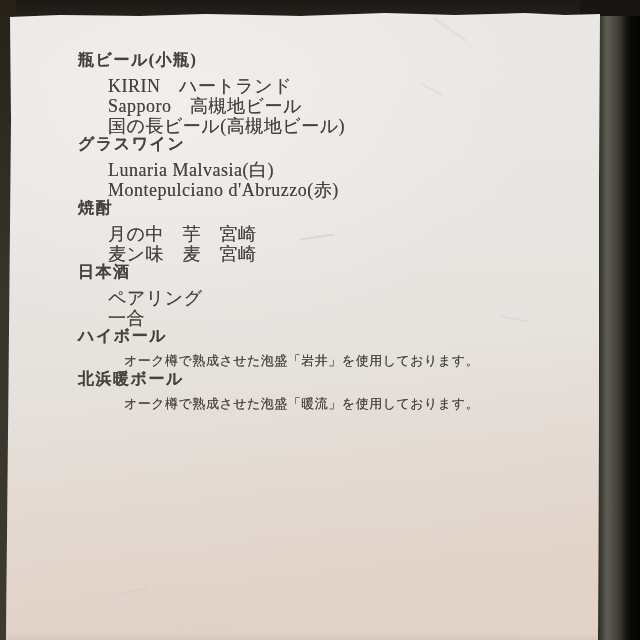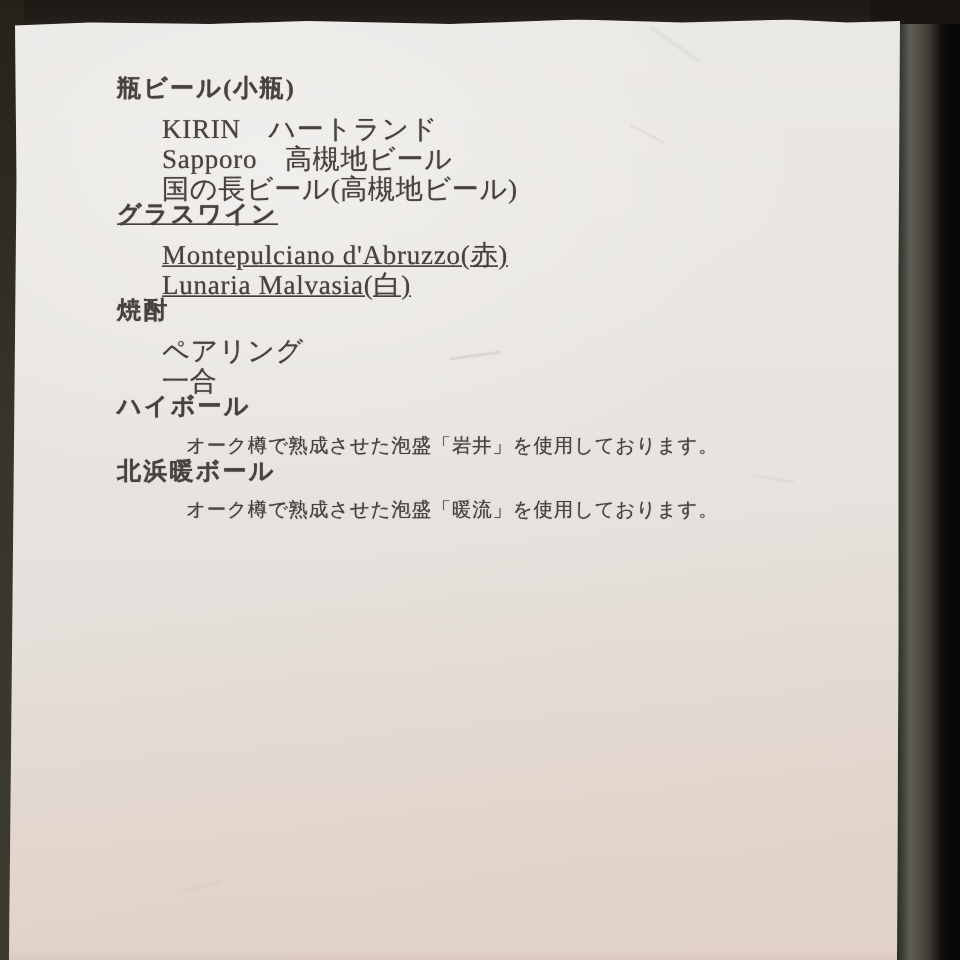--- a/index.html
+++ b/index.html
@@ -60,21 +60,21 @@
   }
   .menu section{margin:0;padding:0;}
   .heading{
     margin:0;font-size:16px;line-height:16px;font-weight:600;
     letter-spacing:1.5px;
   }
   .lines{margin-top:8px;}
   .lines p{margin:0;font-size:18px;line-height:20px;letter-spacing:0.5px;}
   .item{padding-left:30px;}
   .note{padding-left:46px;font-size:13px !important;}
-  .s2{margin-top:22px;text-decoration:underline;}
+  .s2{margin-top:22px;}
   .s3{margin-top:21px;}
   .s4{margin-top:31px;}
   .s5{margin-top:25px;}
   .s6{margin-top:23px;}
   .s5 .lines,.s6 .lines{margin-top:7px;}
 </style>
 </head>
 <body>
 
 <div class="scene">
@@ -97,30 +97,35 @@
         <div class="lines">
           <p class="item">KIRIN　ハートランド</p>
           <p class="item">Sapporo　高槻地ビール</p>
           <p class="item">国の長ビール(高槻地ビール)</p>
         </div>
       </section>
 
       <section class="s2">
         <h2 class="heading">グラスワイン</h2>
         <div class="lines">
+          <p class="item">Lunaria Malvasia(白)</p>
           <p class="item">Montepulciano d'Abruzzo(赤)</p>
-          <p class="item">Lunaria Malvasia(白)</p>
         </div>
       </section>
 
       <section class="s3">
         <h2 class="heading">焼酎</h2>
+        <div class="lines">
+          <p class="item">月の中　芋　宮崎</p>
+          <p class="item">麦ン味　麦　宮崎</p>
+        </div>
       </section>
 
       <section class="s4">
+        <h2 class="heading">日本酒</h2>
         <div class="lines">
           <p class="item">ペアリング</p>
           <p class="item">一合</p>
         </div>
       </section>
 
       <section class="s5">
         <h2 class="heading">ハイボール</h2>
         <div class="lines">
           <p class="note">オーク樽で熟成させた泡盛「岩井」を使用しております。</p>

